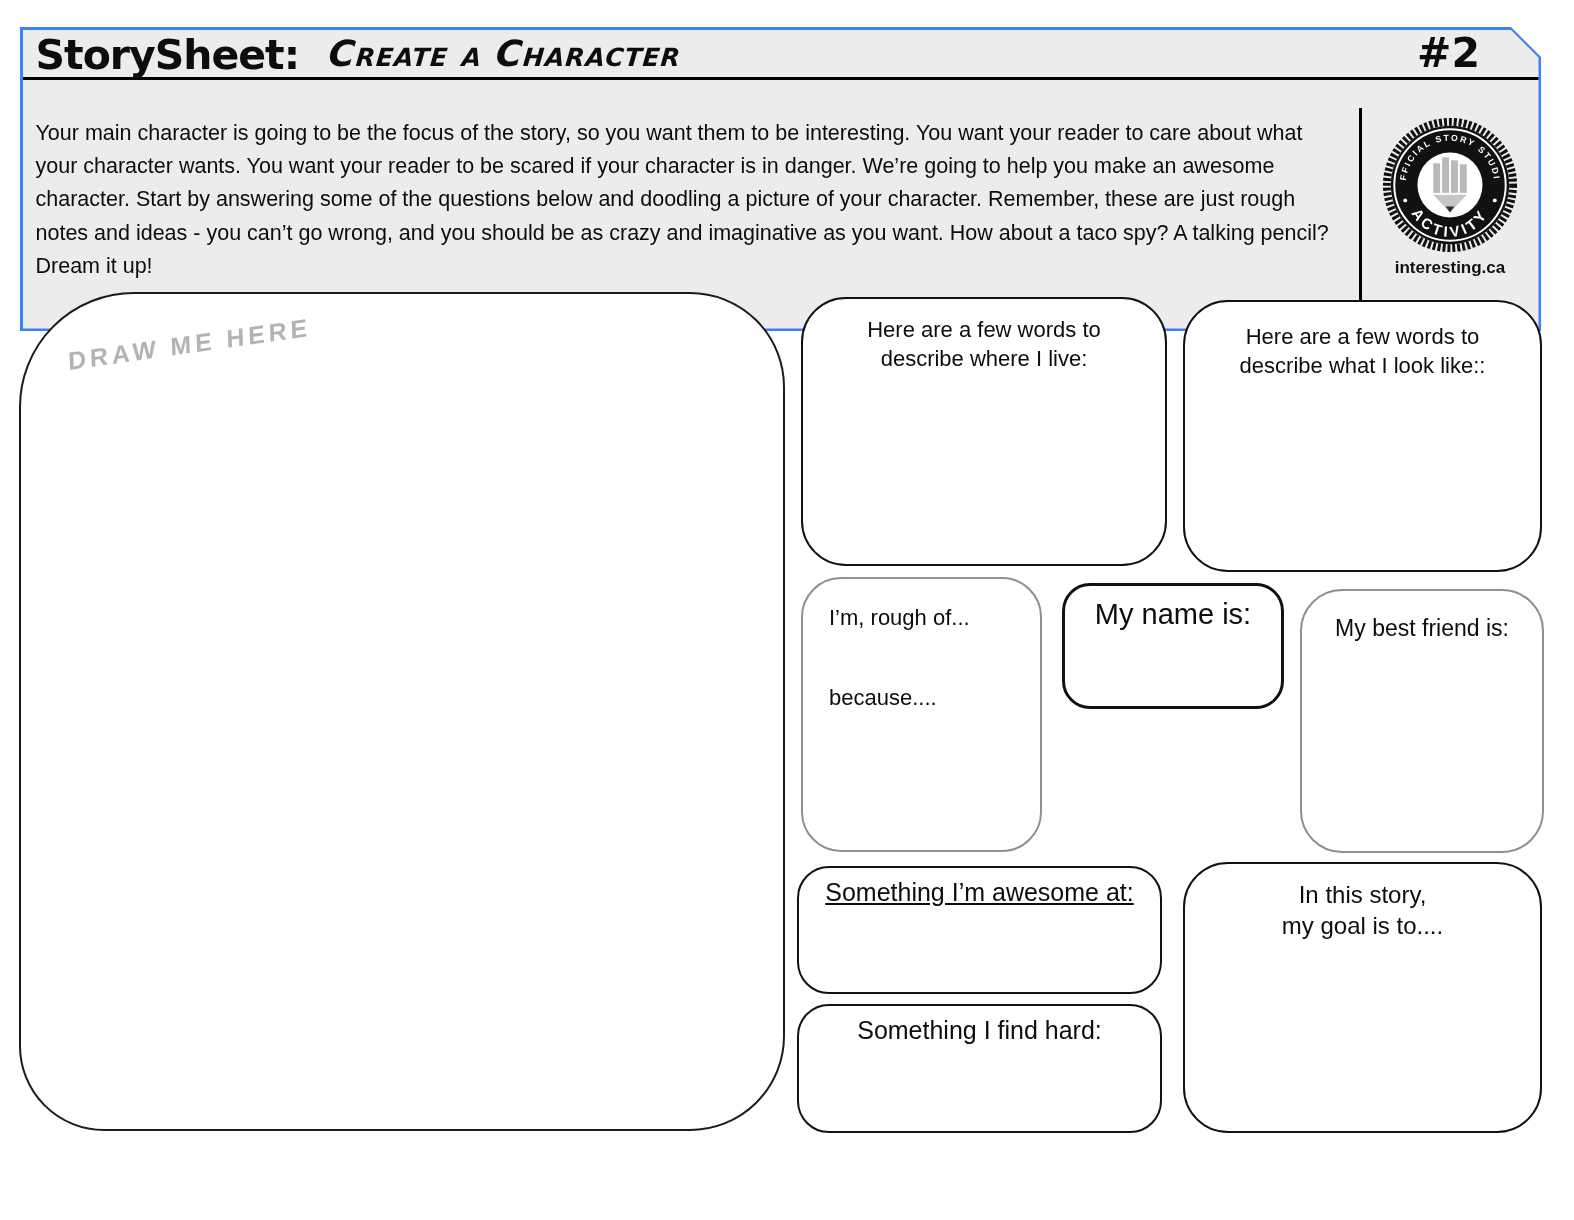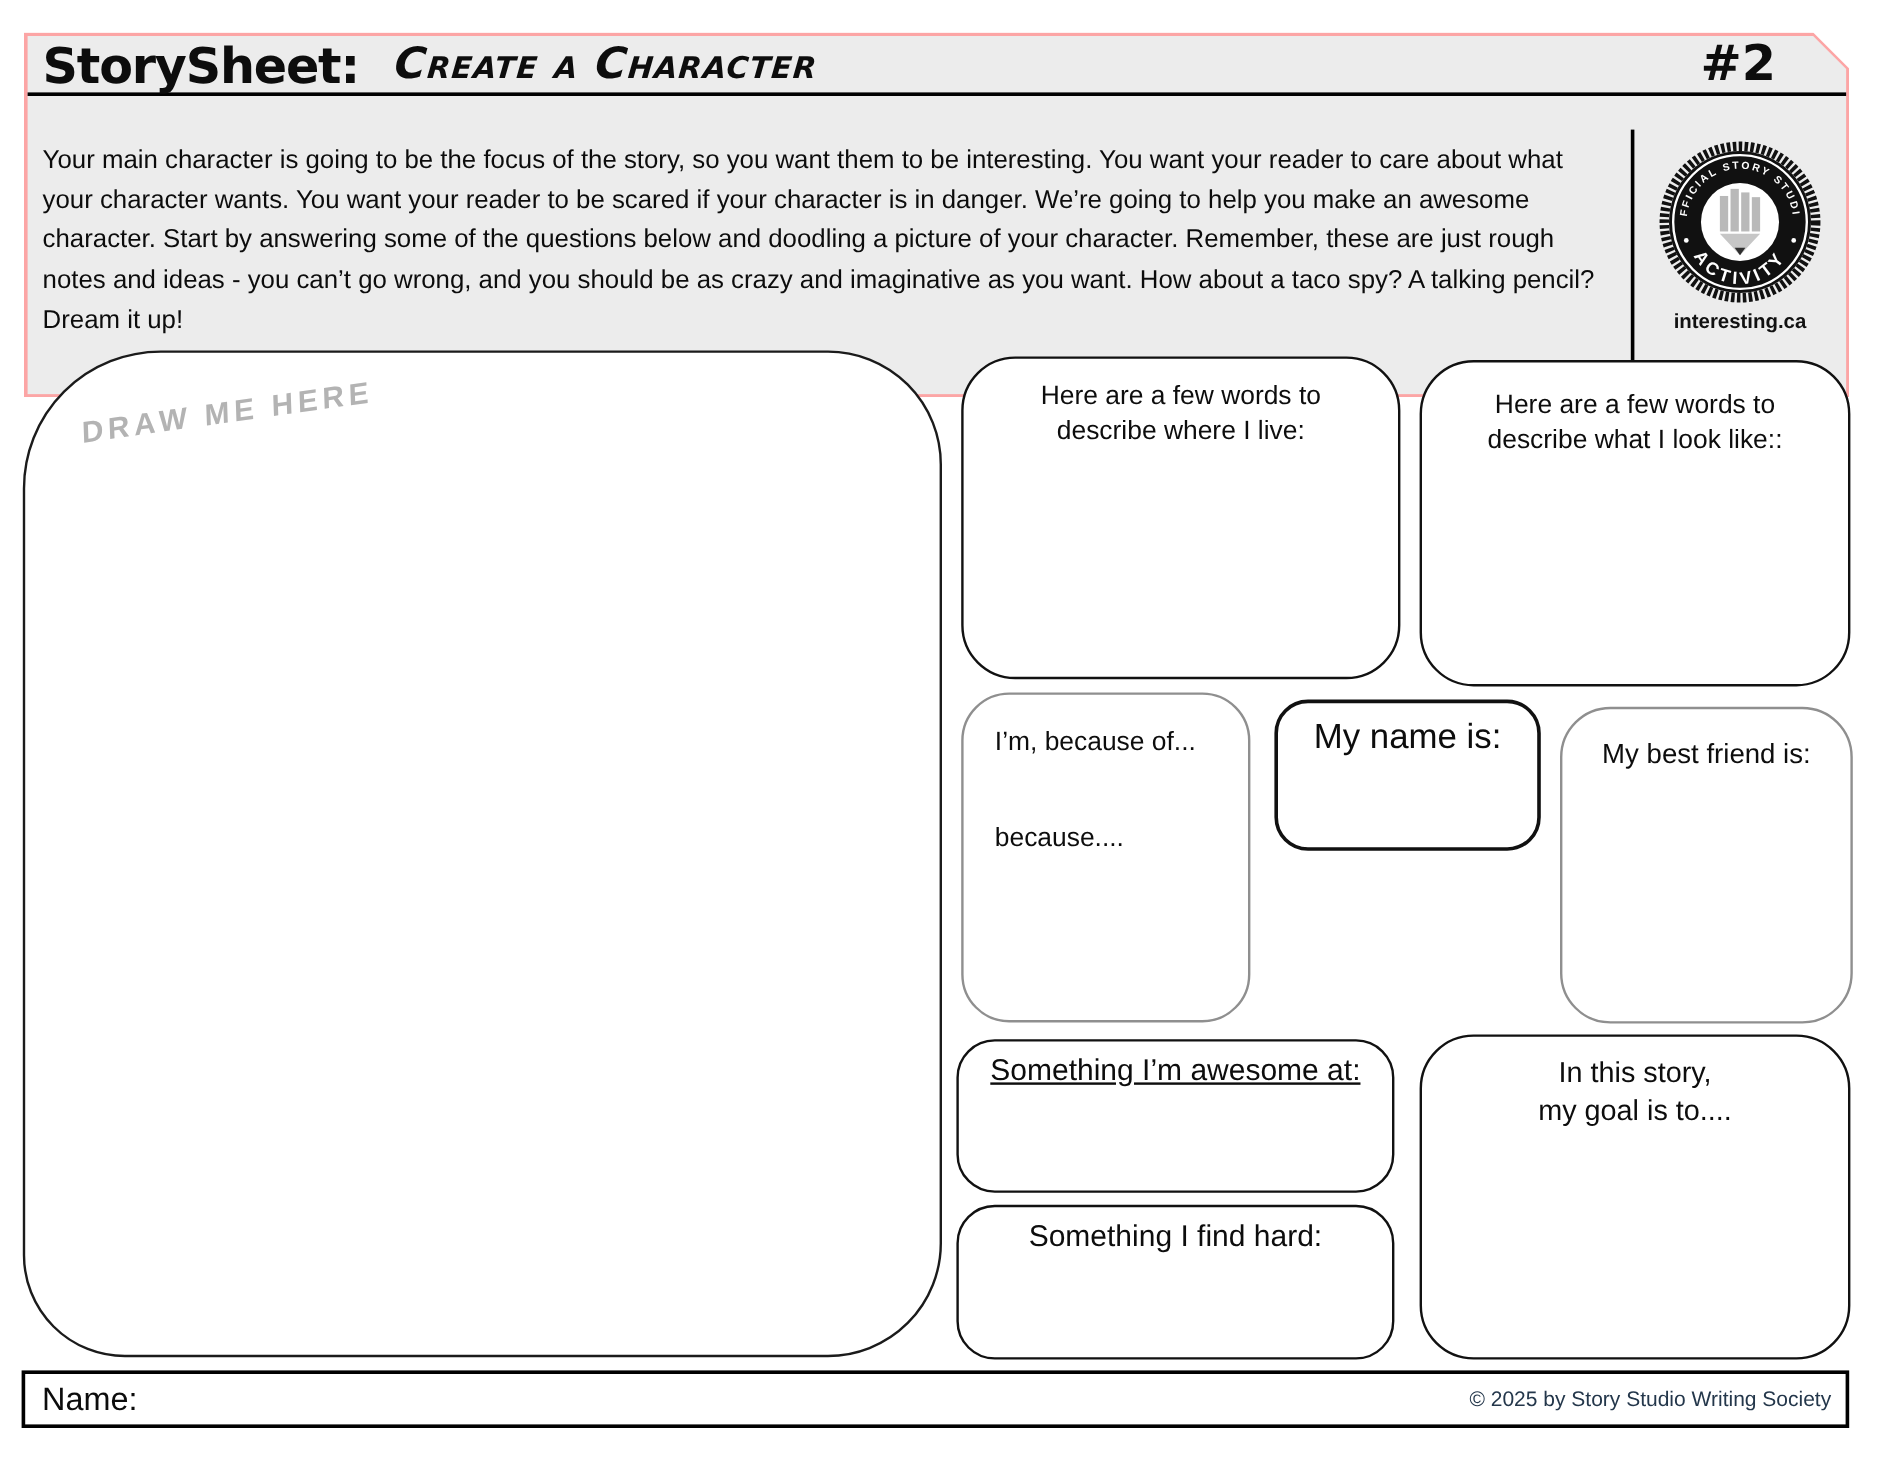--- a/index.html
+++ b/index.html
@@ -5,21 +5,21 @@
   * { margin:0; padding:0; box-sizing:border-box; }
   html,body { background:#fff; }
   #page {
     position:relative; width:1574px; height:1220px; background:#ffffff;
     font-family:"Liberation Sans", sans-serif; color:#0d0d0d; overflow:hidden;
   }
 
   
   .hdr-frame {
     position:absolute; left:20px; top:27px; width:1521px; height:304px;
-    background:#fca5a5;
+    background:#3b82f6;
     clip-path:polygon(0 0, calc(100% - 30px) 0, 100% 30px, 100% 100%, 0 100%);
   }
   .hdr-inner {
     position:absolute; left:2.5px; top:2.5px; right:2.5px; bottom:2.5px;
     background:#ececec;
     clip-path:polygon(0 0, calc(100% - 28px) 0, 100% 28px, 100% 100%, 0 100%);
   }
   .title-row {
     height:50px; border-bottom:3px solid #000;
     display:flex; align-items:center; padding-left:13px;
@@ -167,21 +167,21 @@
     <div class="lbl center">Here are a few words to
 describe where I live:</div>
   </div>
 
   <div class="bx bx-look">
     <div class="lbl center">Here are a few words to
 describe what I look like::</div>
   </div>
 
   <div class="bx bx-afraid">
-    <div class="l1">I’m, because of...</div>
+    <div class="l1">I’m, rough of...</div>
     <div class="l2">because....</div>
   </div>
 
   <div class="bx bx-name">
     <div class="lbl center">My name is:</div>
   </div>
 
 
   <div class="bx bx-friend">
     <div class="lbl center">My best friend is:</div>
@@ -193,18 +193,14 @@
 
   <div class="bx bx-hard">
     <div class="lbl center">Something I find hard:</div>
   </div>
 
   <div class="bx bx-goal">
     <div class="lbl center">In this story,
 my goal is to....</div>
   </div>
 
-  <div class="footer-bar">
-    <span class="name-label">Name:</span>
-    <span class="copyright">© 2025 by Story Studio Writing Society</span>
-  </div>
 
 </div>
 
 </body></html>

